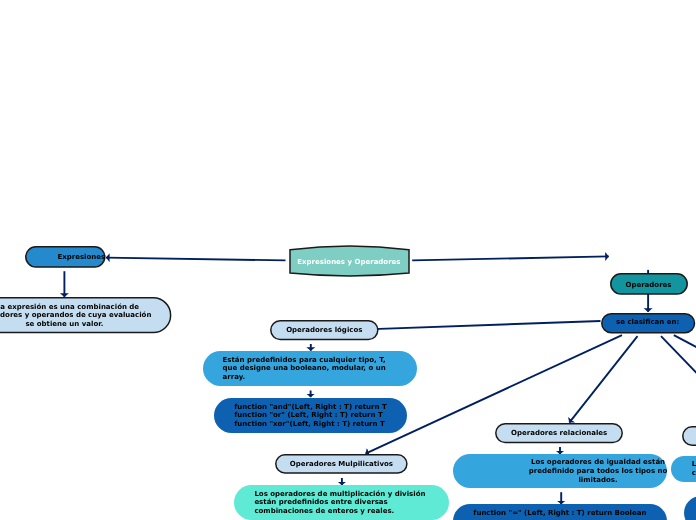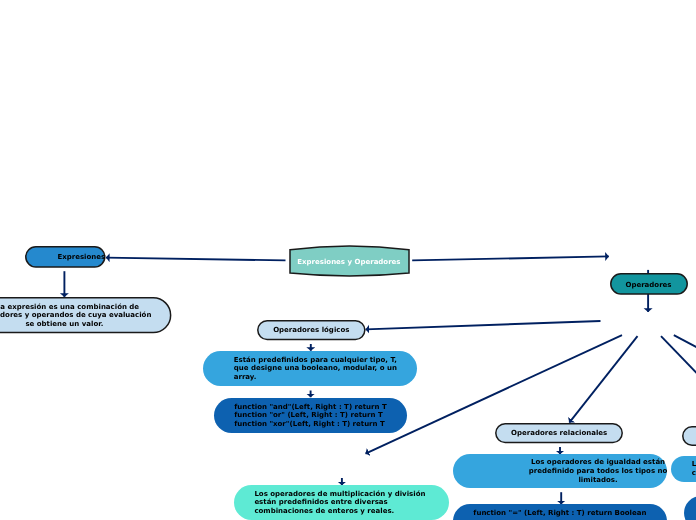--- a/index.html
+++ b/index.html
@@ -64,40 +64,52 @@
 se obtiene un valor.</span>
   </div>
 
   <div class="node" style="left:609.5px;top:244.6px;width:78px;height:25px;color:#000;margin-top:28px;">
     <svg class="shapebg" width="78" height="21.7" viewBox="0 0 78 21.7">
         <rect x="0.75" y="0.75" width="76.5" height="20.2" rx="10.1" ry="10.1" fill="#12959E" stroke="#1a1a1a" stroke-width="1.5"></rect>
       </svg>
     <span>Operadores</span>
   </div>
 
+  <div class="node" style="left:600.5px;top:312.6px;width:94.3px;height:20.4px;color:#000;">
+    <svg class="shapebg" width="94.3" height="20.4" viewBox="0 0 94.3 20.4">
+        <rect x="0.75" y="0.75" width="92.8" height="18.9" rx="9.45" ry="9.45" fill="#0D61B0" stroke="#1a1a1a" stroke-width="1.5"></rect>
+      </svg>
+    <span>se clasifican en:</span>
+  </div>
 
-  <div class="node" style="left:257px;top:320.2px;width:108.6px;height:20.2px;color:#000;">
+  <div class="node" style="left:270px;top:320.2px;width:108.6px;height:20.2px;color:#000;">
     <svg class="shapebg" width="108.6" height="20.2" viewBox="0 0 108.6 20.2">
         <rect x="0.75" y="0.75" width="107.1" height="18.7" rx="9.35" ry="9.35" fill="#C4DDF0" stroke="#1a1a1a" stroke-width="1.5"></rect>
       </svg>
     <span>Operadores lógicos</span>
   </div>
 
-  <div class="node pill" style="left:202.5px;top:351.2px;width:214.4px;height:34.9px;background:#35A5DE;color:#000;justify-content:flex-end;text-align:left;padding:13px 20px;">
+  <div class="node pill" style="left:202.5px;top:351.2px;width:214.4px;height:34.9px;background:#35A5DE;color:#000;justify-content:flex-start;text-align:left;padding:13px 20px;">
     <span>Están predefinidos para cualquier tipo, T,
 que designe una booleano, modular, o un
 array.</span>
   </div>
 
   <div class="node pill" style="left:214.4px;top:398.1px;width:192.2px;height:34.7px;background:#0D61B0;color:#000;">
     <span style="text-align:left">function "and"(Left, Right : T) return T
 function "or" (Left, Right : T) return T
 function "xor"(Left, Right : T) return T</span>
   </div>
 
+  <div class="node" style="left:275.1px;top:454px;width:132.7px;height:19.7px;color:#000;">
+    <svg class="shapebg" width="132.7" height="19.7" viewBox="0 0 132.7 19.7">
+        <rect x="0.75" y="0.75" width="131.2" height="18.2" rx="9.1" ry="9.1" fill="#C4DDF0" stroke="#1a1a1a" stroke-width="1.5"></rect>
+      </svg>
+    <span>Operadores Mulpilicativos</span>
+  </div>
 
   <div class="node pill" style="left:234.2px;top:485.2px;width:215.3px;height:34.7px;background:#5eead4;color:#000;justify-content:flex-start;text-align:left;padding:0 20.2px;">
     <span>Los operadores de multiplicación y división
 están predefinidos entre diversas
 combinaciones de enteros y reales.</span>
   </div>
 
   <div class="node" style="left:495.2px;top:423px;width:128px;height:20.2px;color:#000;align-items:center;">
     <svg class="shapebg" width="128" height="20.2" viewBox="0 0 128 20.2">
         <rect x="0.75" y="0.75" width="126.5" height="18.7" rx="9.35" ry="9.35" fill="#C4DDF0" stroke="#1a1a1a" stroke-width="1.5"></rect>

